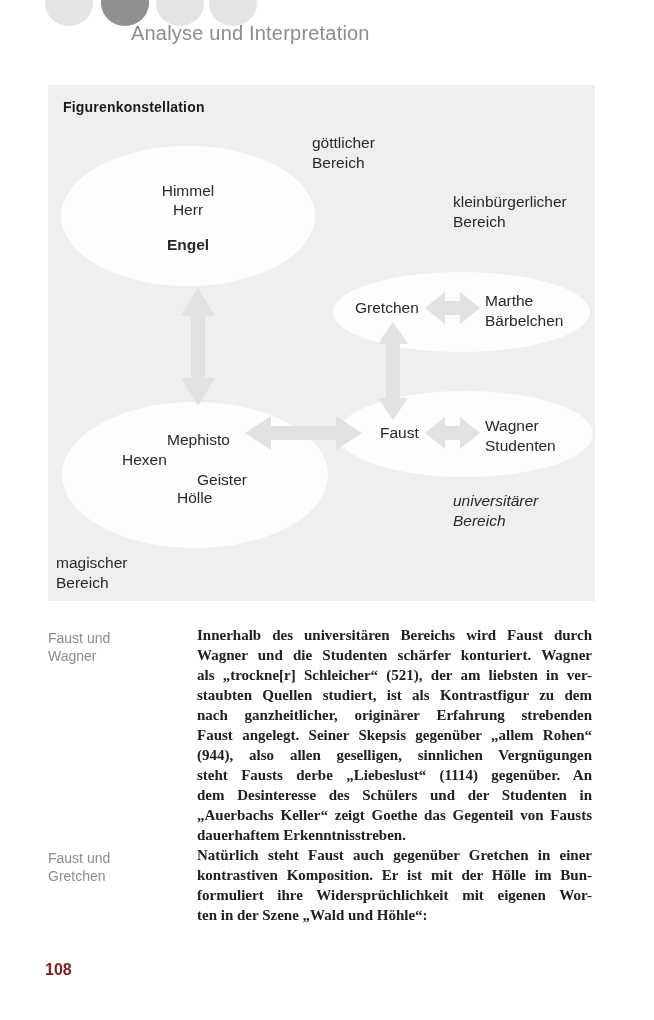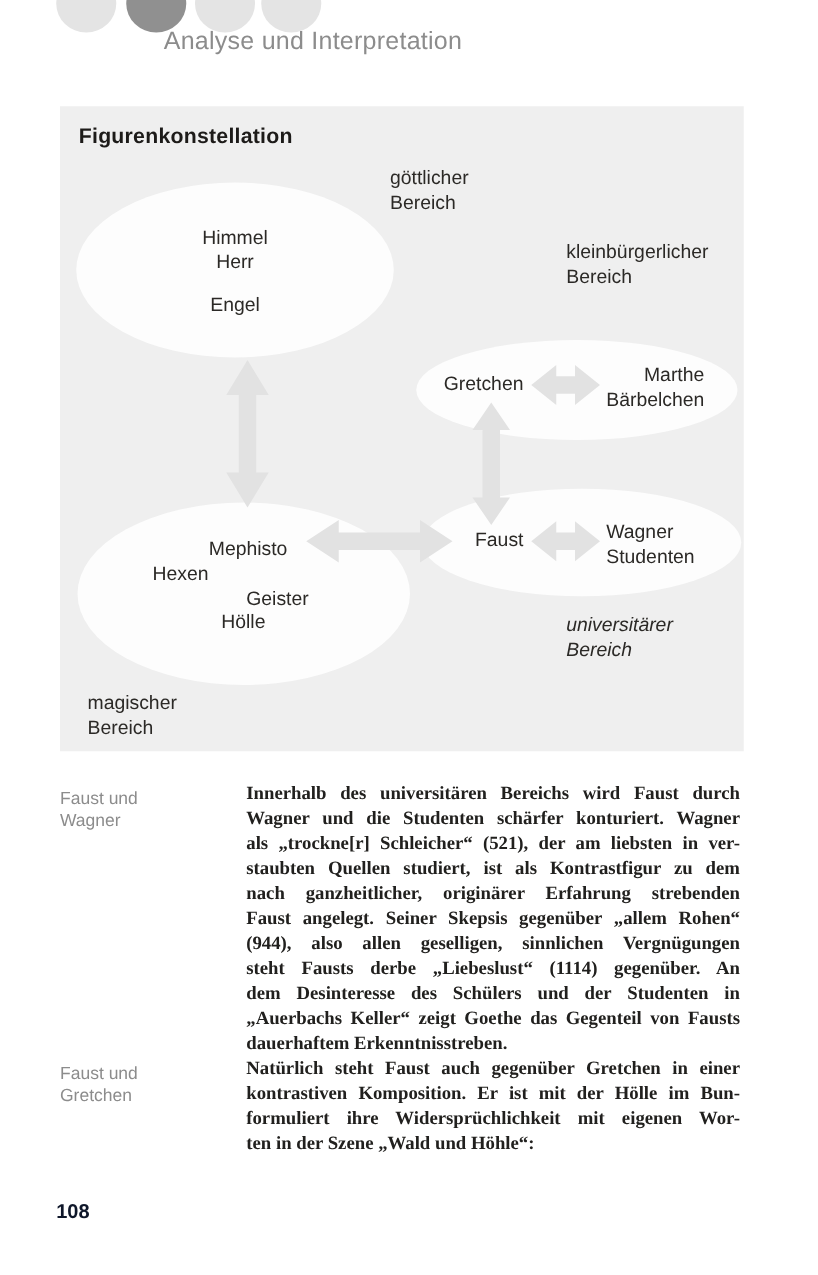--- a/index.html
+++ b/index.html
@@ -18,74 +18,74 @@
   .running-head{
     position:absolute;left:91px;top:25px;font-size:20px;line-height:17px;
     color:var(--c-muted_text,#8c8c8c);letter-spacing:.2px;margin-left:40px;
   }
   
   .panel{
     position:absolute;left:48px;top:85px;width:547px;height:516px;
     background:var(--c-panel,#efefef);
   }
   .panel-title{
-    position:absolute;left:15px;top:14px;font-size:17px;font-weight:bold;
+    position:absolute;left:15px;top:14px;font-size:14px;font-weight:bold;
     color:#1d1b19;letter-spacing:.2px;
   }
   .ell{position:absolute;border-radius:50%;background:var(--c-ellipse,#fdfdfd);}
   .ell-himmel{left:13px;top:61px;width:254px;height:140px;}
   .ell-gretchen{left:285px;top:187px;width:257px;height:80px;}
   .ell-mephisto{left:14px;top:317px;width:266px;height:146px;}
   .ell-faust{left:290px;top:306px;width:255px;height:86px;}
   .arrows{position:absolute;left:0;top:0;}
   .arrow{fill:var(--c-arrow,#e2e2e2);}
   .dnode{
     position:absolute;font-size:15.5px;line-height:19px;
     color:var(--c-diagram_text,#2b2926);white-space:nowrap;
   }
   .dnode .b{font-weight:normal;}
   .himmel-block{left:70px;top:96px;width:140px;text-align:center;}
-  .himmel-block .gap{margin-top:16px;}
+  .himmel-block .gap{margin-top:16px;font-weight:bold;}
   .node-gretchen{left:307px;top:213px;}
-  .node-marthe{left:437px;top:206px;line-height:19.5px;text-align:right;}
+  .node-marthe{left:437px;top:206px;line-height:19.5px;}
   .node-faust{left:332px;top:338px;}
   .node-wagner{left:437px;top:331px;line-height:19.5px;}
   .node-mephisto{left:119px;top:345px;}
   .node-hexen{left:74px;top:365px;}
   .node-geister{left:149px;top:385px;}
   .node-hoelle{left:129px;top:403px;font-weight:normal;}
   .area-label{
     position:absolute;font-size:15.5px;line-height:19.5px;
     color:var(--c-diagram_text,#2b2926);white-space:nowrap;
   }
   .al-divine{left:264px;top:48px;}
   .al-bourgeois{left:405px;top:107px;}
   .al-university{left:405px;top:406px;font-style:italic;}
-  .al-magic{left:22px;top:468px;}
+  .al-magic{left:8px;top:468px;}
   
   .margin-label{
     position:absolute;left:48px;width:140px;font-size:14px;line-height:18px;
     color:var(--c-muted_text,#8c8c8c);
   }
   .ml-1{top:629px;}
   .ml-2{top:849px;}
   .body-text{
     position:absolute;left:197px;width:395px;
     font-family:"Liberation Serif",serif;font-size:15px;line-height:20px;
     color:var(--c-body_text,#21201e);
     font-weight:bold;
   }
   .bt-1{top:625px;}
   .bt-2{top:845px;}
   .bodyline{text-align:justify;text-align-last:justify;}
   .bodyline.lastline{text-align-last:left;}
   
   .page-number{
     position:absolute;left:45px;top:961px;font-size:16px;font-weight:bold;
-    color:#0f172a;
+    color:#7f1d1d;
   }
 </style>
 </head>
 <body>
 
 <div class="dots">
   <span class="dot" style="left:45px"></span>
   <span class="dot active" style="left:101px"></span>
   <span class="dot" style="left:156px"></span>
   <span class="dot" style="left:209px"></span>

